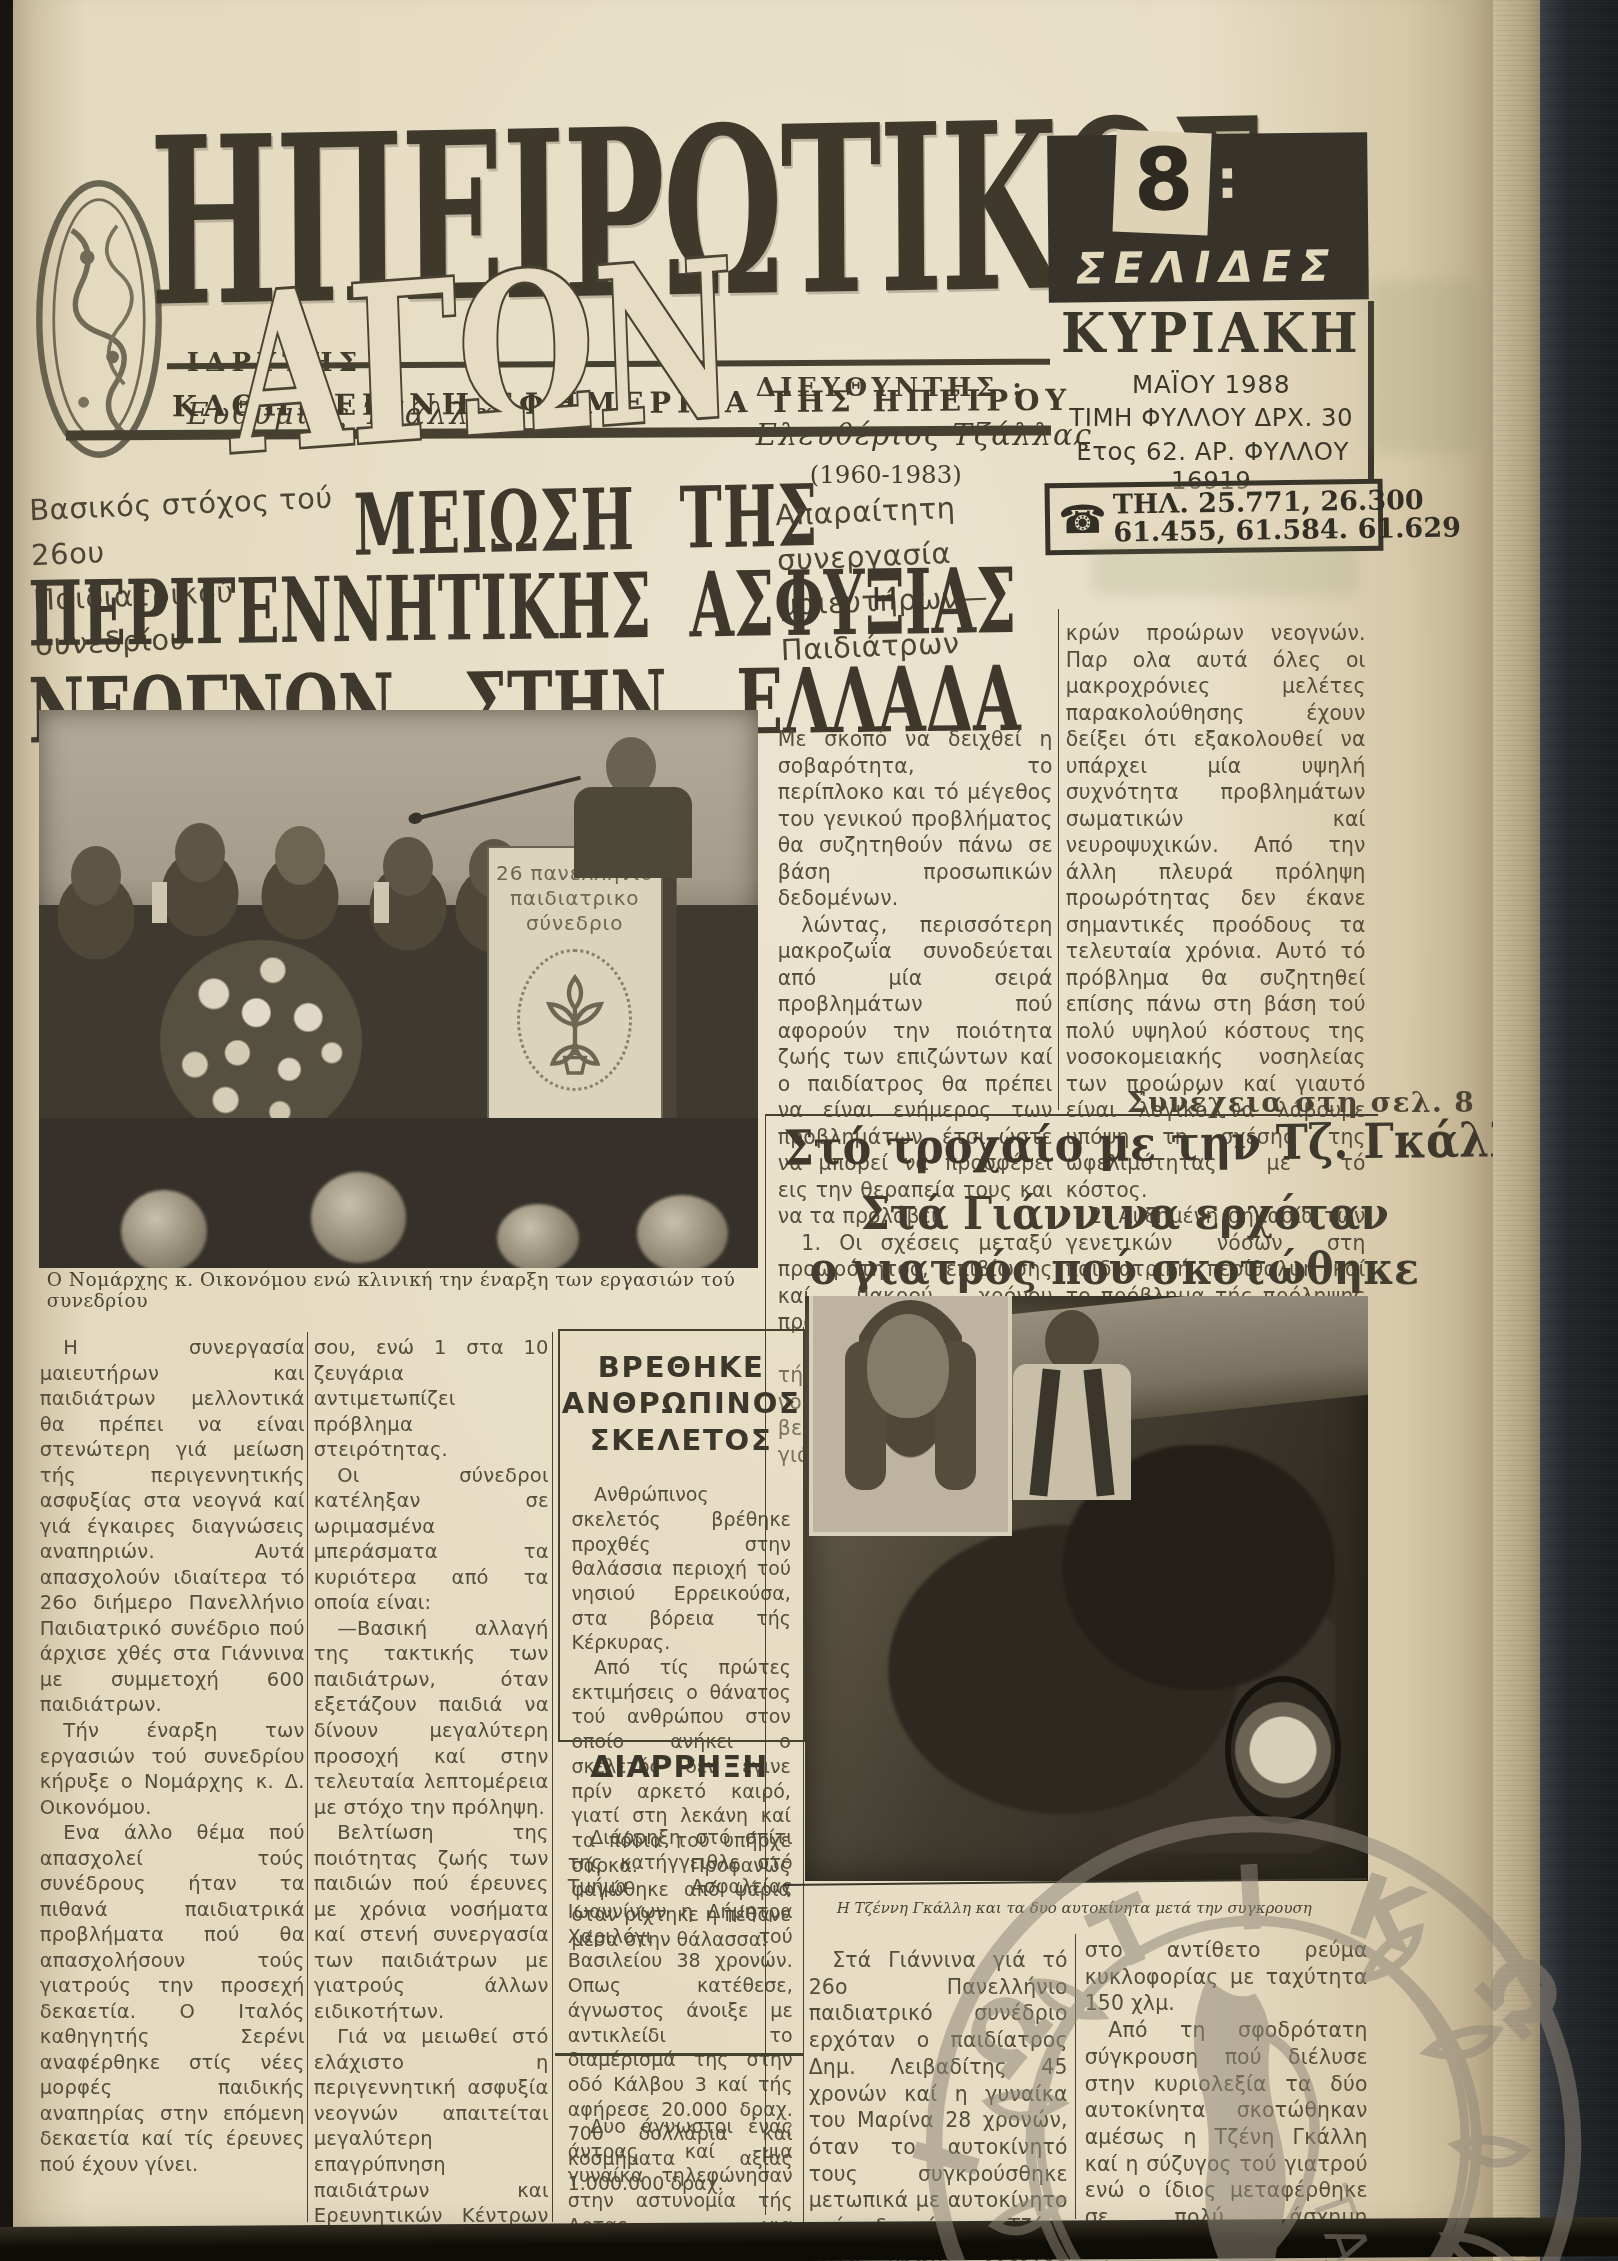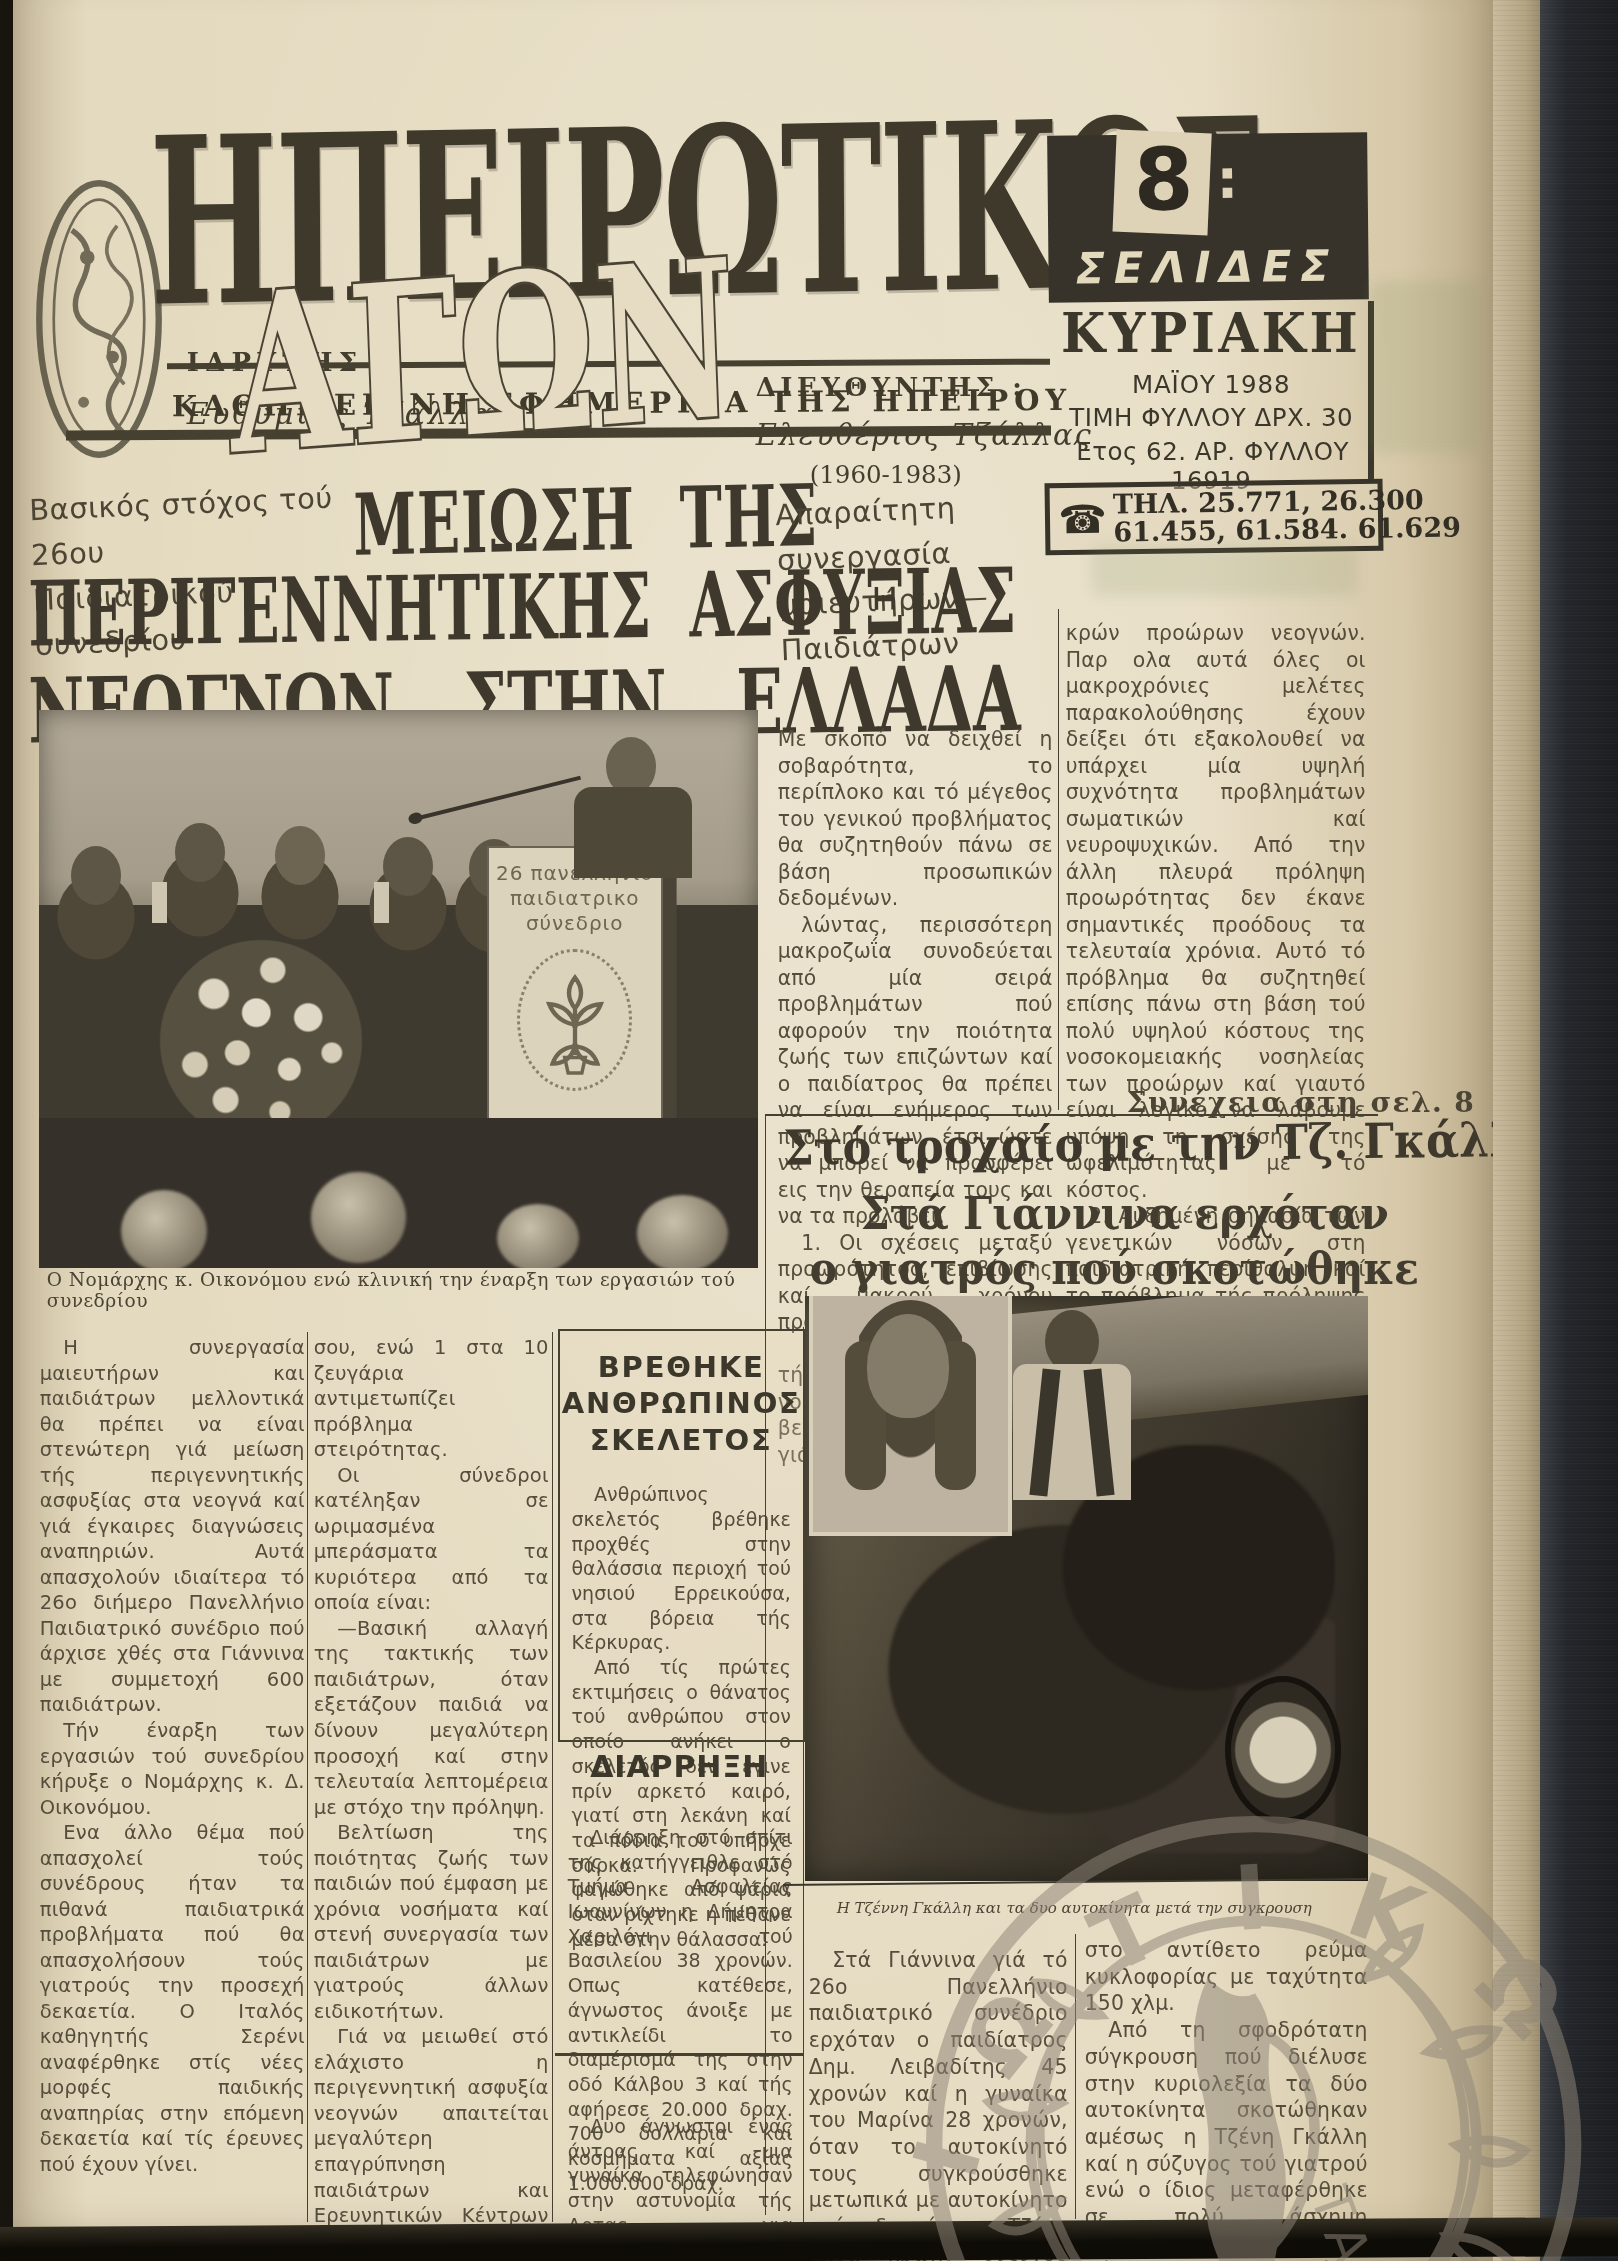--- a/index.html
+++ b/index.html
@@ -312,21 +312,21 @@
 
     <div class="abs col" id="colA">
         <p>Η συνεργασία μαιευτήρων και παιδιάτρων μελλοντικά θα πρέπει να είναι στενώτερη γιά μείωση τής περιγεννητικής ασφυξίας στα νεογνά καί γιά έγκαιρες διαγνώσεις αναπηριών. Αυτά απασχολούν ιδιαίτερα τό 26ο διήμερο Πανελλήνιο Παιδιατρικό συνέδριο πού άρχισε χθές στα Γιάννινα με συμμετοχή 600 παιδιάτρων.</p>
         <p>Τήν έναρξη των εργασιών τού συνεδρίου κήρυξε ο Νομάρχης κ. Δ. Οικονόμου.</p>
         <p>Ενα άλλο θέμα πού απασχολεί τούς συνέδρους ήταν τα πιθανά παιδιατρικά προβλήματα πού θα απασχολήσουν τούς γιατρούς την προσεχή δεκαετία. Ο Ιταλός καθηγητής Σερένι αναφέρθηκε στίς νέες μορφές παιδικής αναπηρίας στην επόμενη δεκαετία καί τίς έρευνες πού έχουν γίνει.</p>
       </div>
     <div class="abs col cont" id="colB">
         <p>σου, ενώ 1 στα 10 ζευγάρια αντιμετωπίζει πρόβλημα στειρότητας.</p>
         <p>Οι σύνεδροι κατέληξαν σε ωριμασμένα μπεράσματα τα κυριότερα από τα οποία είναι:</p>
         <p>—Βασική αλλαγή της τακτικής των παιδιάτρων, όταν εξετάζουν παιδιά να δίνουν μεγαλύτερη προσοχή καί στην τελευταία λεπτομέρεια με στόχο την πρόληψη.</p>
-        <p>Βελτίωση της ποιότητας ζωής των παιδιών πού έμφαση με χρόνια νοσήματα καί στενή συνεργασία των παιδιάτρων με γιατρούς άλλων ειδικοτήτων.</p>
+        <p>Βελτίωση της ποιότητας ζωής των παιδιών πού έρευνες με χρόνια νοσήματα καί στενή συνεργασία των παιδιάτρων με γιατρούς άλλων ειδικοτήτων.</p>
         <p>Γιά να μειωθεί στό ελάχιστο η περιγεννητική ασφυξία νεογνών απαιτείται μεγαλύτερη επαγρύπνηση παιδιάτρων και Ερευνητικών Κέντρων γιά έγκαιρη διάγνωση χρόνιων νοσημάτων σε παιδιά.</p>
       </div>
     <div class="rule" id="vrule-ab"></div>
     <div class="rule" id="vrule-bc"></div>
     <div class="rule" id="vrule-c-right"></div>
 
     <div class="abs" id="skeleton-box">
       <div class="boxC-title ttl">
         <div>ΒΡΕΘΗΚΕ</div>
         <div>ΑΝΘΡΩΠΙΝΟΣ</div>

